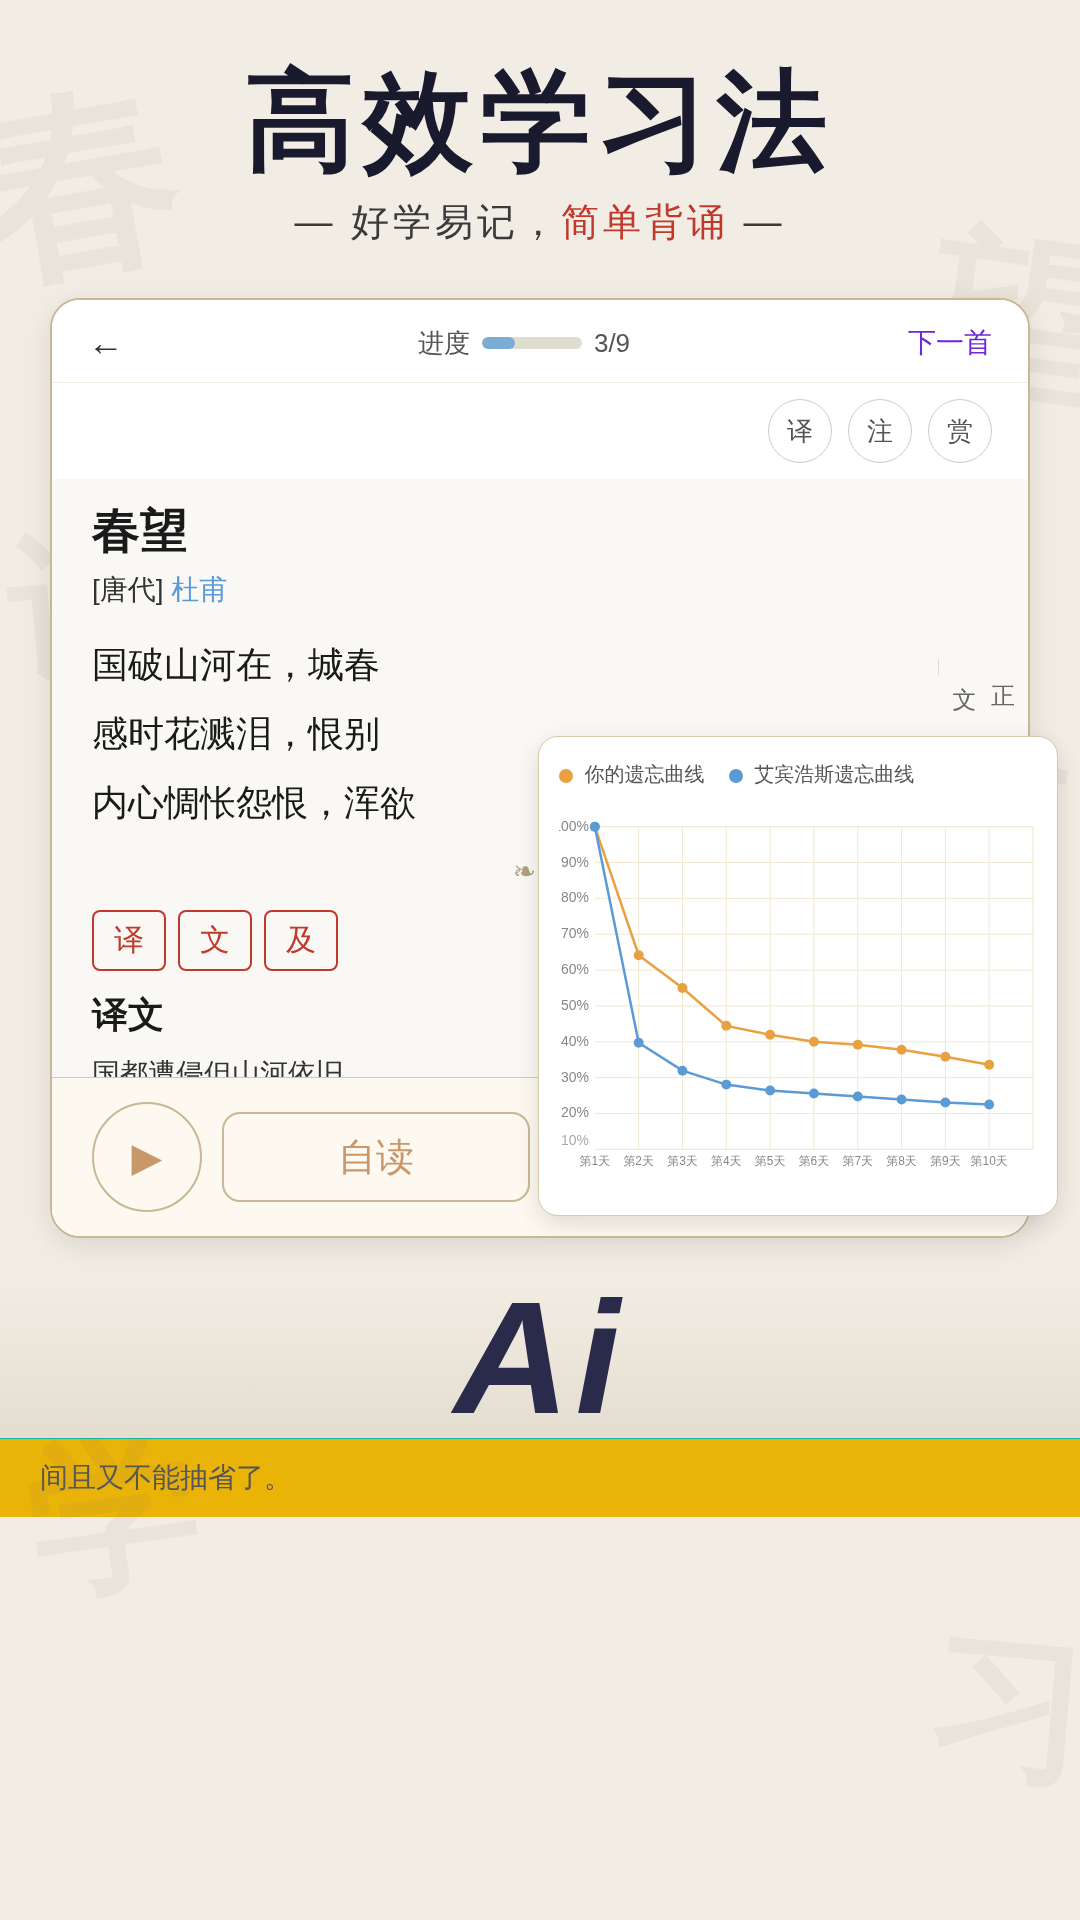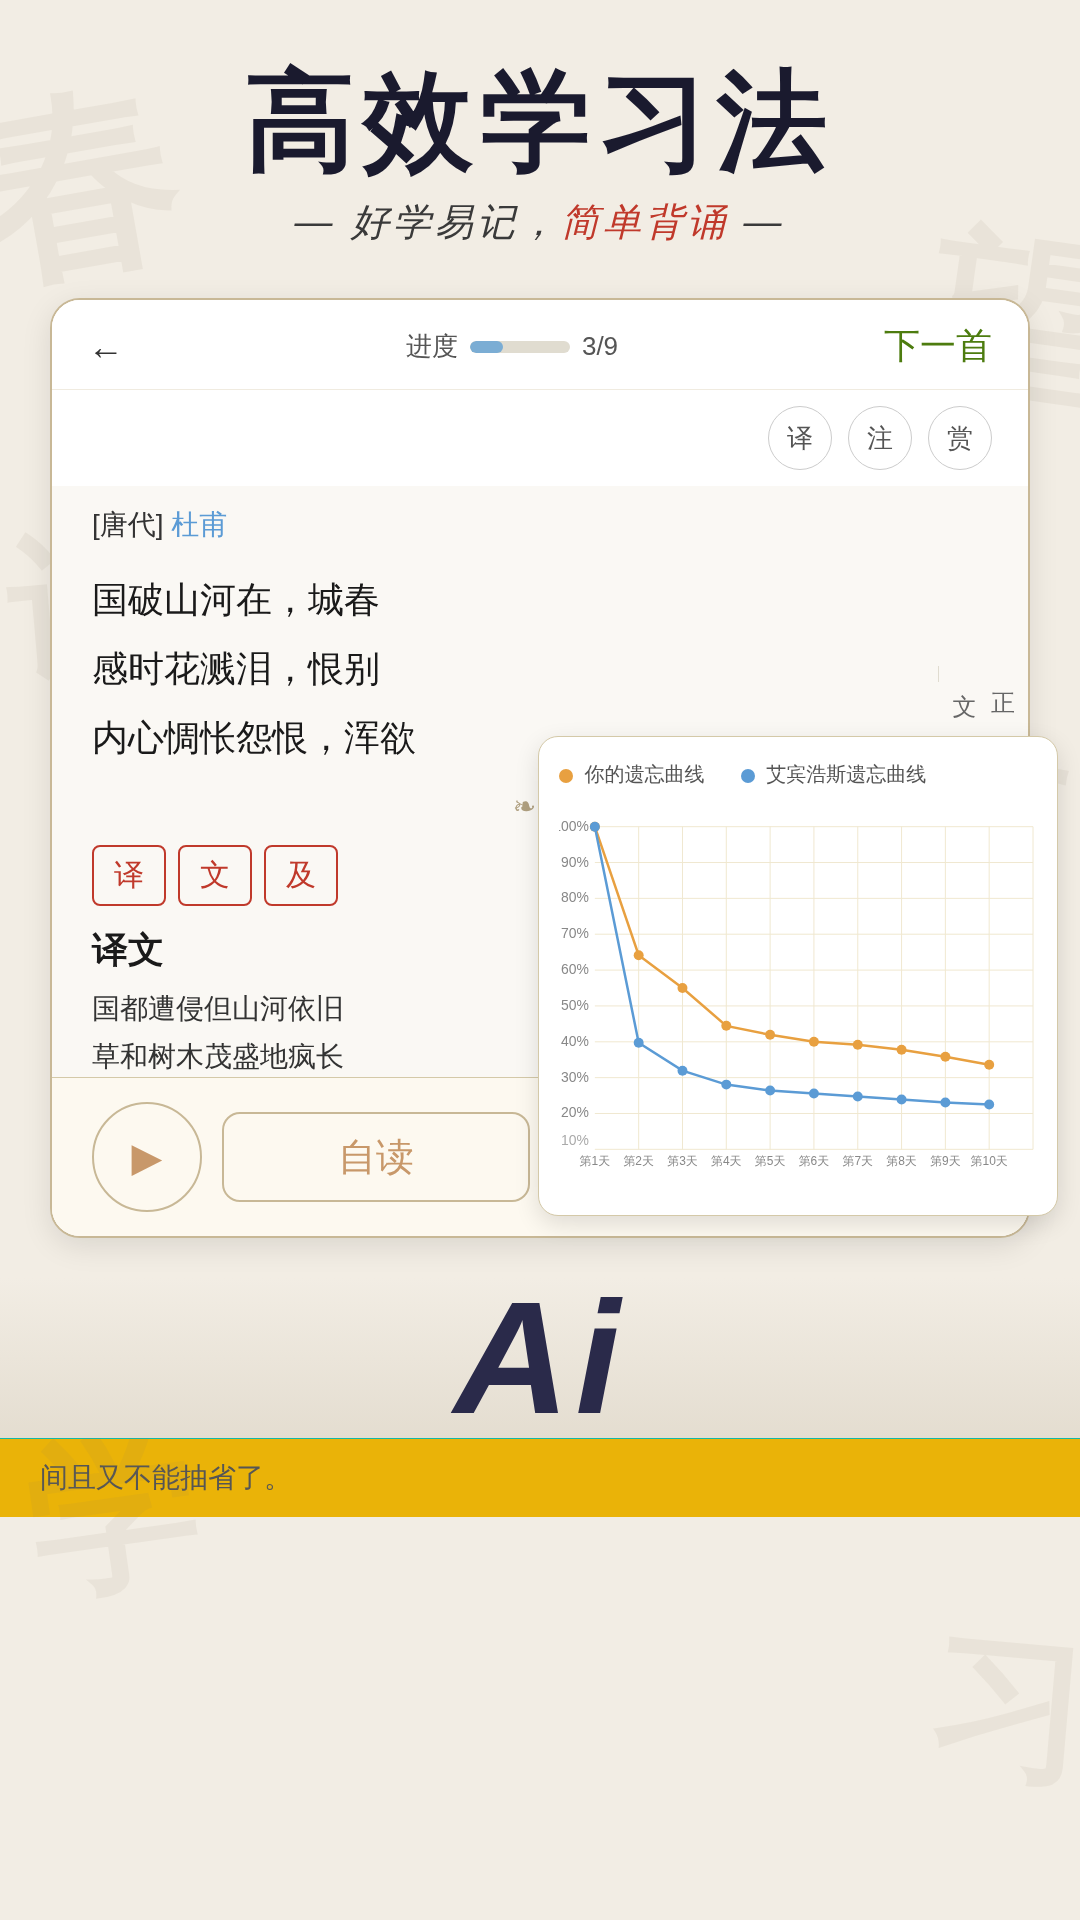--- a/index.html
+++ b/index.html
@@ -39,21 +39,20 @@
       font-weight: 900;
       color: #1a1a2e;
       line-height: 1.1;
       letter-spacing: 8px;
     }
     .header-subtitle {
       font-size: 38px;
       color: #3a3a3a;
       margin-top: 16px;
       letter-spacing: 4px;
-      font-style: italic;
     }
     .header-subtitle .highlight {
       color: #c0392b;
     }
 
     
     .phone-card {
       position: relative;
       margin: 20px 50px 0;
       background: #fff;
@@ -101,22 +100,22 @@
       border-radius: 6px;
       overflow: hidden;
     }
     .progress-bar-fill {
       height: 100%;
       background: #7badd4;
       border-radius: 6px;
       width: 33%;
     }
     .nav-next {
-      font-size: 36px;
-      color: #4d7c0f;
+      font-size: 28px;
+      color: #6d28d9;
     }
 
     
     .action-buttons {
       display: flex;
       justify-content: flex-end;
       gap: 16px;
       padding: 16px 36px;
       background: #fff;
     }
@@ -227,21 +226,21 @@
       height: 480px;
       background: #fff;
       border-radius: 20px;
       border: 1.5px solid #d4c9a8;
       padding: 24px 20px 16px;
       box-shadow: 0 8px 24px rgba(0,0,0,0.12);
       z-index: 10;
     }
     .chart-legend {
       display: flex;
-      gap: 36px;
+      gap: 24px;
       font-size: 20px;
       color: #555;
       margin-bottom: 12px;
     }
     .legend-dot {
       width: 14px;
       height: 14px;
       border-radius: 50%;
       display: inline-block;
       margin-right: 6px;
@@ -350,20 +349,21 @@
     </div>
 
     <div class="action-buttons">
       <div class="action-btn">译</div>
       <div class="action-btn">注</div>
       <div class="action-btn">赏</div>
     </div>
 
     <div style="position:relative; padding-right: 50px;">
       <div class="poem-content">
+        <div class="poem-title">春望</div>
         <div class="poem-author">
           <span class="dynasty">[唐代]</span>
           <span>杜甫</span>
         </div>
         <div class="poem-line">国破山河在，城春</div>
         <div class="poem-line">感时花溅泪，恨别</div>
         <div class="poem-line">内心惆怅怨恨，浑欲</div>
       </div>
       <div class="side-label">正<br>文</div>
     </div>

